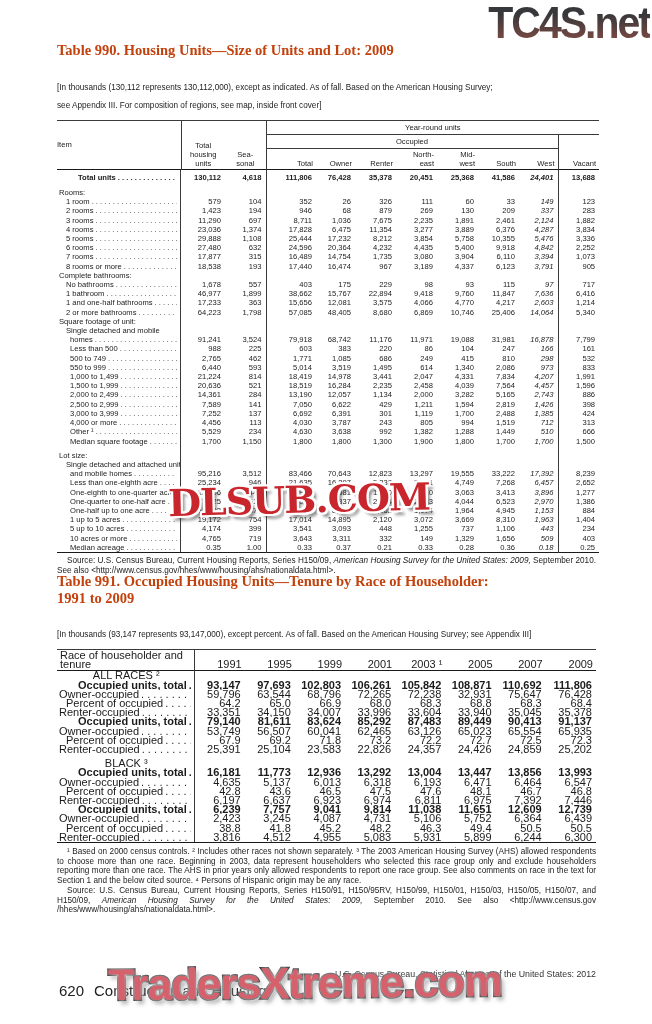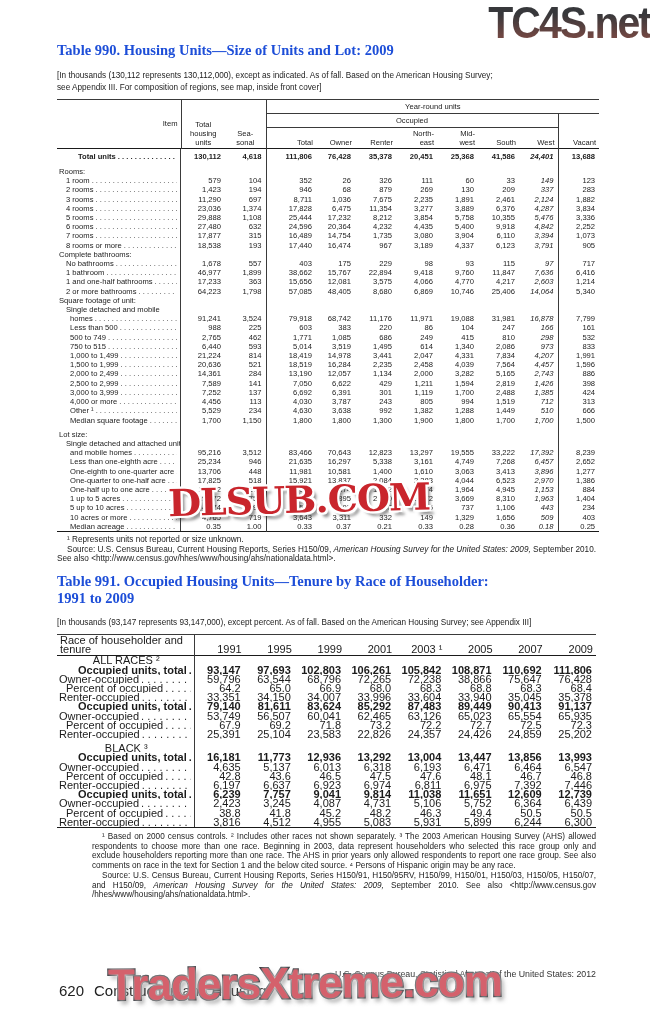--- a/index.html
+++ b/index.html
@@ -1,32 +1,32 @@
 <!DOCTYPE html>
 <html><head>
 <meta charset="utf-8">
 <style>
   html,body{margin:0;padding:0;}
   body{width:652px;height:1024px;position:relative;background:#ffffff;overflow:hidden;
        font-family:"Liberation Sans",sans-serif;color:#1b1b1b;}
   .block{position:absolute;left:57px;width:539px;}
 
   .t-title{font-family:"Liberation Serif",serif;font-weight:bold;font-size:14.5px;
-           line-height:16.5px;color:#1d4ed8;white-space:pre-line;}
-  .headnote{font-size:8.2px;line-height:12px;margin-top:11px;color:#222;white-space:pre-line;}
+           line-height:16.5px;color:#c2410c;white-space:pre-line;}
+  .headnote{font-size:8.2px;line-height:18px;margin-top:20px;color:#222;white-space:pre-line;}
 
   table.data{width:539px;border-collapse:collapse;table-layout:fixed;margin-top:5px;
              border-top:1px solid #3a3a3a;border-bottom:1.4px solid #1a1a1a;
              font-size:7.6px;line-height:9.2px;color:#1b1b1b;}
   #t991-table{font-size:11px;}
   thead{border-bottom:1.4px solid #1a1a1a;}
   th{font-weight:normal;padding:1px 3px 1px 0;vertical-align:bottom;text-align:right;
      white-space:pre-line;line-height:9.2px;}
   .ctr{text-align:center;padding-right:0;}
-  .c-item{vertical-align:middle;text-align:right;}
+  .c-item{vertical-align:middle;text-align:left;}
   .bR{border-right:1px solid #3a3a3a;}
   .bB{border-bottom:1px solid #3a3a3a;}
   .vac{border-left:1px solid #3a3a3a;}
   .span-h{text-align:center;padding:2px 0;}
 
   td{padding:0;}
   td.stub{display:flex;align-items:flex-end;overflow:hidden;}
   td.stub.sec-c{justify-content:center;}
   .lbl{white-space:nowrap;}
   .dots{flex:1;white-space:nowrap;overflow:hidden;margin:0 3px 0 2px;color:#2a2a2a;}
@@ -425,21 +425,21 @@
           <td class="num">1,085</td>
           <td class="num">686</td>
           <td class="num">249</td>
           <td class="num">415</td>
           <td class="num">810</td>
           <td class="num">298</td>
           <td class="num">532</td>
         </tr>
         <tr>
           <td class="stub i2">
-            <span class="lbl">750 to 515</span>
+            <span class="lbl">550 to 999</span>
             <span class="dots"></span>
           </td>
           <td class="num">6,440</td>
           <td class="num">593</td>
           <td class="num">5,014</td>
           <td class="num">3,519</td>
           <td class="num">1,495</td>
           <td class="num">614</td>
           <td class="num">1,340</td>
           <td class="num">2,086</td>
@@ -745,21 +745,20 @@
           <td class="num">0.33</td>
           <td class="num">0.28</td>
           <td class="num">0.36</td>
           <td class="num">0.18</td>
           <td class="num">0.25</td>
         </tr>
       </tbody>
   </table>
 
   <div style="margin-top:3px;">
-    <p class="fnote">¹ Represents units not reported or size unknown.</p>
     <p class="src" id="src990"><span>Source: U.S. Census Bureau, Current Housing Reports, Series H150/09, </span><span class="it">American Housing Survey for the United States: 2009,</span><span> September 2010. See also &lt;http://www.census.gov/hhes/www/housing/ahs/nationaldata.html&gt;.</span></p>
   </div>
 </div>
 
 <div class="block" style="top:573px;">
   <div class="t-title">Table 991. Occupied Housing Units—Tenure by Race of Householder:
 1991 to 2009</div>
   <div class="headnote">[In thousands (93,147 represents 93,147,000), except percent. As of fall. Based on the American Housing Survey; see Appendix III]</div>
 
   <table class="data" id="t991-table">
@@ -818,21 +817,21 @@
         <tr>
           <td class="stub i0">
             <span class="lbl">Owner-occupied</span>
             <span class="dots"></span>
           </td>
           <td class="num">59,796</td>
           <td class="num">63,544</td>
           <td class="num">68,796</td>
           <td class="num">72,265</td>
           <td class="num">72,238</td>
-          <td class="num">38,866</td>
+          <td class="num">32,931</td>
           <td class="num">75,647</td>
           <td class="num">76,428</td>
         </tr>
         <tr>
           <td class="stub i1">
             <span class="lbl">Percent of occupied</span>
             <span class="dots"></span>
           </td>
           <td class="num">64.2</td>
           <td class="num">65.0</td>
@@ -1034,21 +1033,21 @@
           <td class="num">4,955</td>
           <td class="num">5,083</td>
           <td class="num">5,931</td>
           <td class="num">5,899</td>
           <td class="num">6,244</td>
           <td class="num">6,300</td>
         </tr>
       </tbody>
   </table>
 
-  <div style="margin-top:4px;margin-left:35px;">
+  <div style="margin-top:4px;">
     <p class="fnote">¹ Based on 2000 census controls. ² Includes other races not shown separately. ³ The 2003 American Housing Survey (AHS) allowed respondents to choose more than one race. Beginning in 2003, data represent householders who selected this race group only and exclude householders reporting more than one race. The AHS in prior years only allowed respondents to report one race group. See also comments on race in the text for Section 1 and the below cited source. ⁴ Persons of Hispanic origin may be any race.</p>
     <p class="src" id="src991"><span>Source: U.S. Census Bureau, Current Housing Reports, Series H150/91,  H150/95RV, H150/99, H150/01, H150/03, H150/05, H150/07, and H150/09, </span><span class="it">American Housing Survey for the United States: 2009,</span><span> September 2010. See also &lt;http://www.census.gov /hhes/www/housing/ahs/nationaldata.html&gt;.</span></p>
   </div>
 </div>
 
 <div class="footer-left">
   <span class="pgnum">620</span><span>Construction and Housing</span>
 </div>
 <div class="footer-right">U.S. Census Bureau, Statistical Abstract of the United States: 2012</div>
 

